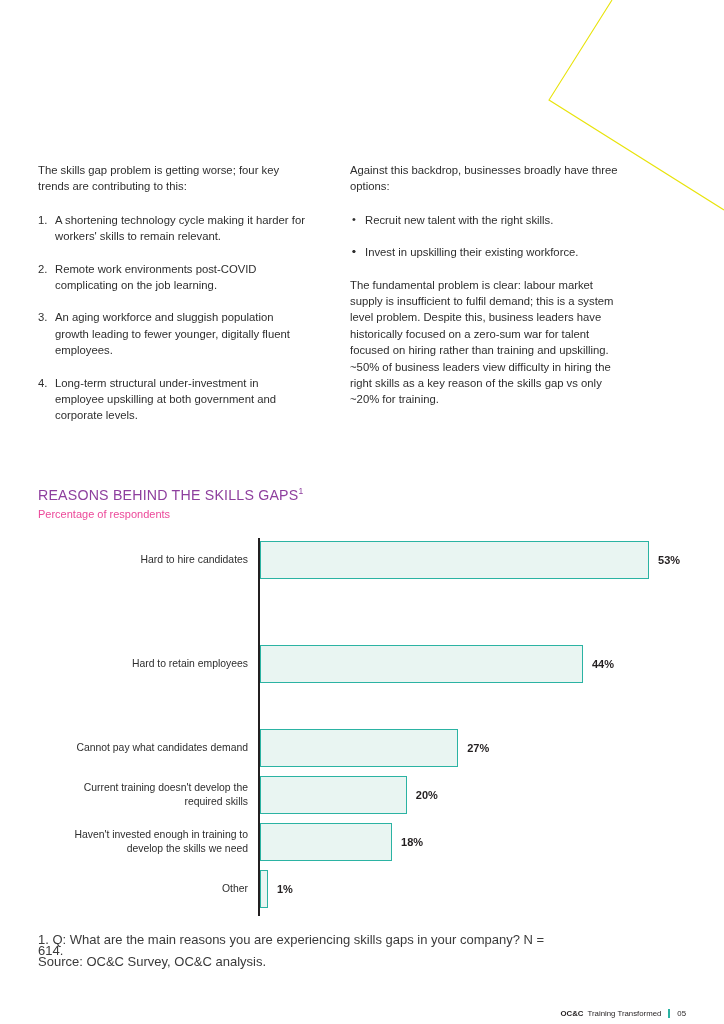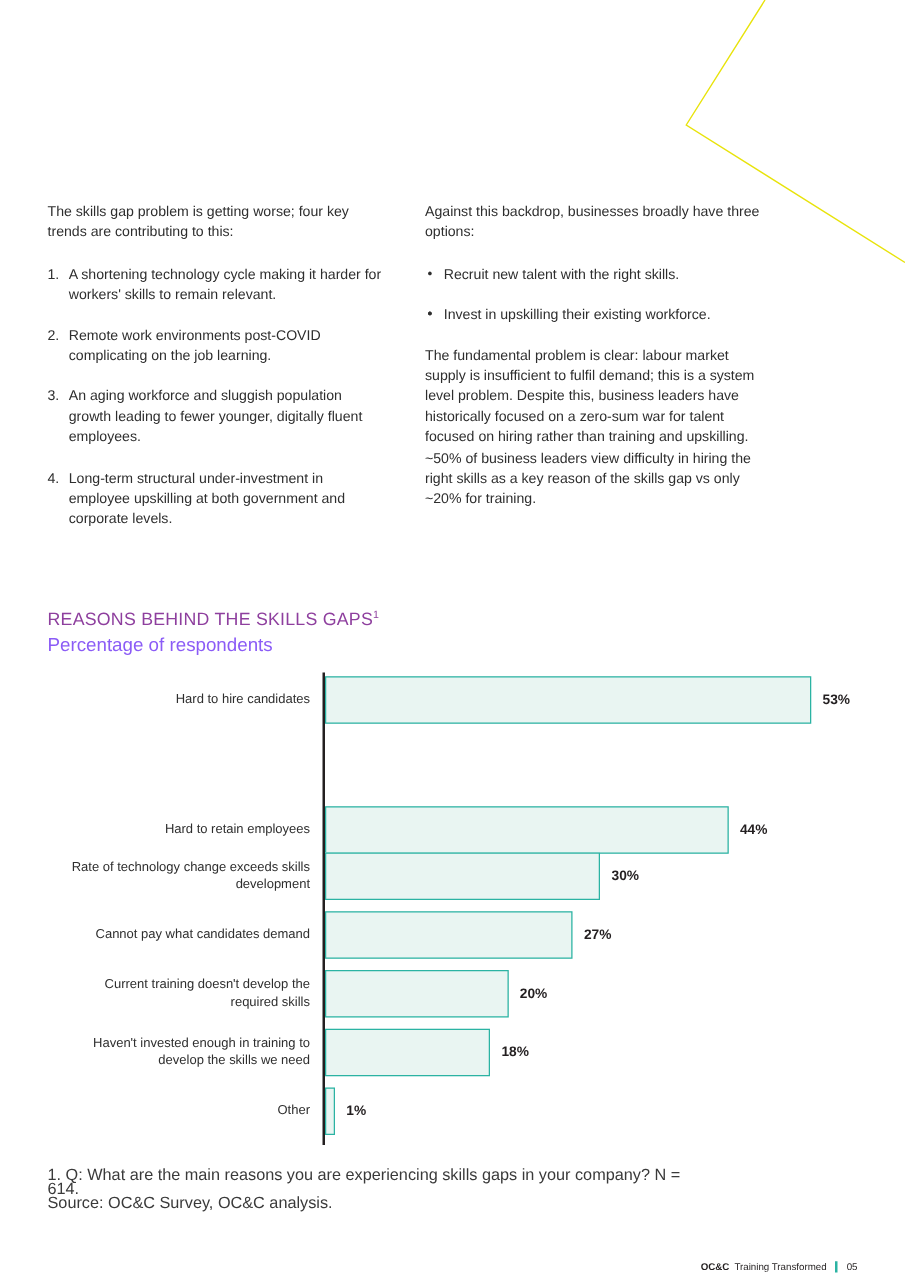--- a/index.html
+++ b/index.html
@@ -29,21 +29,21 @@
     pointer-events: none;
   }
 
   
   .columns {
     position: absolute;
     top: 162px;
     left: 38px;
     width: 648px;
     display: flex;
-    gap: 32px;
+    gap: 42px;
   }
   .col {
     width: 270px;
     font-size: 11.3px;
     line-height: 16.4px;
     color: #2e2e2e;
   }
   .col.right { width: 278px; }
 
   .para {
@@ -94,22 +94,22 @@
     font-weight: 400;
   }
   .chart-title .sup {
     font-size: 8.5px;
     vertical-align: super;
   }
   .chart-subtitle {
     position: absolute;
     left: 38px;
     top: 508px;
-    font-size: 15px;
-    color: #8b5cf6;
+    font-size: 11px;
+    color: #ec4899;
   }
 
   .chart {
     position: absolute;
     left: 38px;
     top: 538px;
     width: 660px;
     height: 378px;
     margin-left: 13px;
   }
@@ -270,27 +270,20 @@
             <div class="bar-value" style="left: 398.02px;">53%</div>
           </div>
         </div>
         <div class="row" style="top: 104px;">
           <div class="cat-label">Hard to retain employees</div>
           <div class="bar-wrap">
             <div class="bar" style="width: 322.96px;"></div>
             <div class="bar-value" style="left: 331.96px;">44%</div>
           </div>
         </div>
-        <div class="row" style="top: 141px;">
-          <div class="cat-label">Rate of technology change exceeds skills development</div>
-          <div class="bar-wrap">
-            <div class="bar" style="width: 220.2px;"></div>
-            <div class="bar-value" style="left: 229.2px;">30%</div>
-          </div>
-        </div>
         <div class="row" style="top: 188px;">
           <div class="cat-label">Cannot pay what candidates demand</div>
           <div class="bar-wrap">
             <div class="bar" style="width: 198.18px;"></div>
             <div class="bar-value" style="left: 207.18px;">27%</div>
           </div>
         </div>
         <div class="row" style="top: 235px;">
           <div class="cat-label">Current training doesn't develop the required skills</div>
           <div class="bar-wrap">

